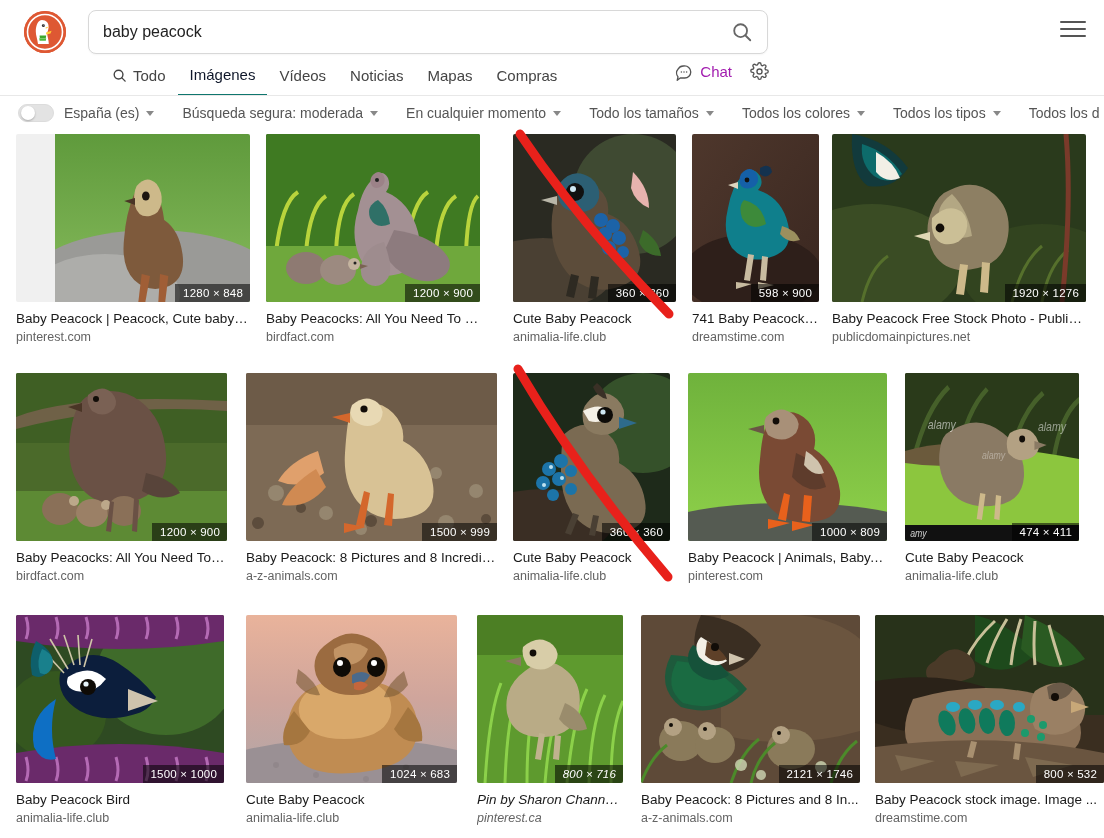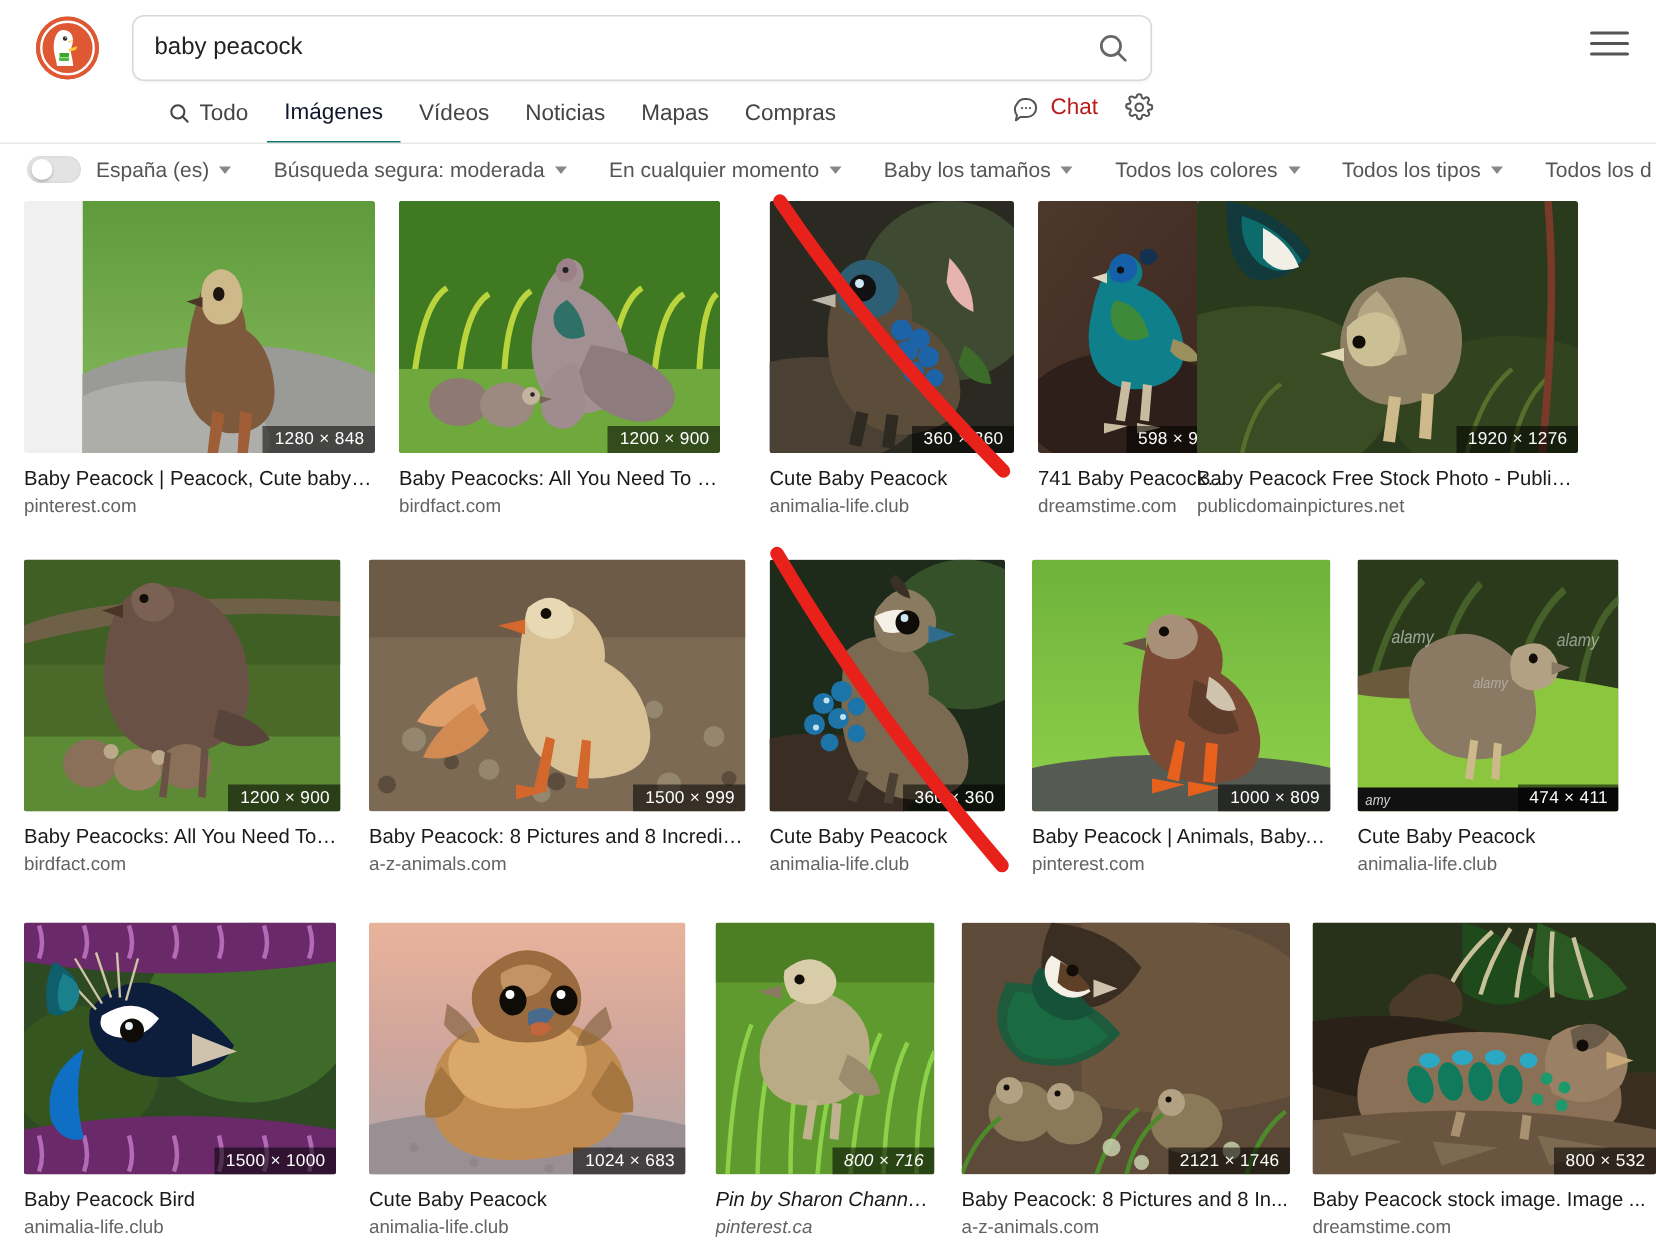--- a/index.html
+++ b/index.html
@@ -68,21 +68,21 @@
     display: flex; align-items: center; gap: 6px;
   }
   .nav-item.active { color: #0f172a; border-bottom: 1px solid #0f766e; }
 
   .header-right {
     position: absolute; right: 335px; top: 62px;
     display: flex; align-items: center; gap: 18px;
   }
   .chat-btn {
     display: flex; align-items: center; gap: 7px;
-    font-size: 15px; color: #b91c1c; cursor: pointer;
+    font-size: 15px; color: #a21caf; cursor: pointer;
   }
   .gear-btn { cursor: pointer; display: flex; align-items: center; }
 
   
   .filters {
     position: relative;
     height: 34px;
     display: flex; align-items: center;
     padding-left: 18px;
     gap: 0;
@@ -241,21 +241,21 @@
   </div>
   <div class="filter">
     <span>Búsqueda segura: moderada</span>
     <i class="caret"></i>
   </div>
   <div class="filter">
     <span>En cualquier momento</span>
     <i class="caret"></i>
   </div>
   <div class="filter">
-    <span>Baby los tamaños</span>
+    <span>Todo los tamaños</span>
     <i class="caret"></i>
   </div>
   <div class="filter">
     <span>Todos los colores</span>
     <i class="caret"></i>
   </div>
   <div class="filter">
     <span>Todos los tipos</span>
     <i class="caret"></i>
   </div>
@@ -377,21 +377,21 @@
           <path d="M70 122l-2 24 6 1 2-24z" fill="#c8bba0"></path>
           <path d="M44 148l16 2-16 5z" fill="#c8bba0"></path>
           <path d="M66 148l16 3-16 4z" fill="#c8bba0"></path>
         </svg>
         <div class="dims">598 × 900</div>
       </div>
       <div class="title">741 Baby Peacock ...</div>
       <div class="domain">dreamstime.com</div>
     </div>
 
-    <div class="tile" style="left:798px; top:4px; width:254px;">
+    <div class="tile" style="left:832px; top:4px; width:254px;">
       <div class="thumb" style="height:168px;">
         <svg viewBox="0 0 254 168" preserveAspectRatio="none">
           <rect width="254" height="168" fill="#2a3a1c"></rect>
           <ellipse cx="40" cy="130" rx="90" ry="60" fill="#3a4c24"></ellipse>
           <ellipse cx="210" cy="140" rx="80" ry="50" fill="#32441f"></ellipse>
           <path d="M20 0q36 6 56 34-14 22-40 18Q18 40 20 0z" fill="#123a3c"></path>
           <path d="M30 10q26 8 40 30-12 12-28 2-14-12-12-32z" fill="#0d6b6b"></path>
           <path d="M44 18q18 10 24 26-14 6-24-6z" fill="#f2efe6"></path>
           <path d="M118 56q24-12 44 4 18 16 14 42-4 26-30 32-30 8-44-14-12-22-2-44 6-16 18-20z" fill="#8d7f63"></path>
           <path d="M120 60q16 16 20 42-18 6-30-10-10-18 10-32z" fill="#b3a783"></path>

